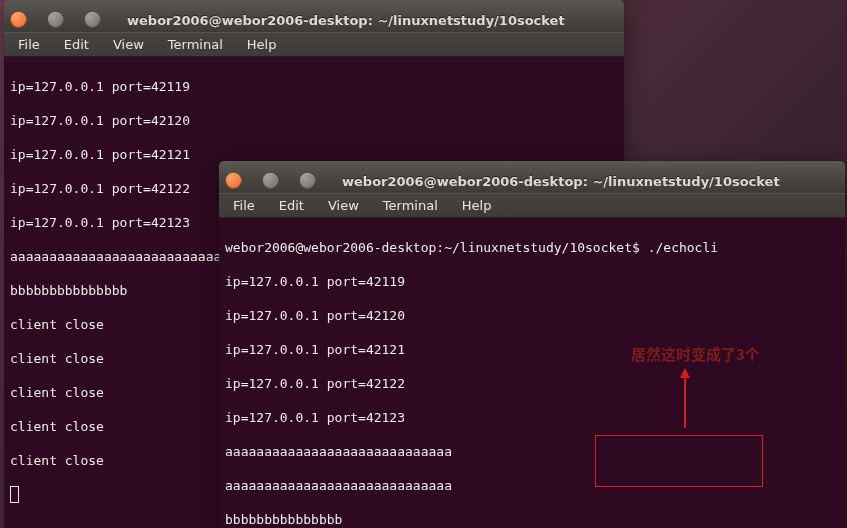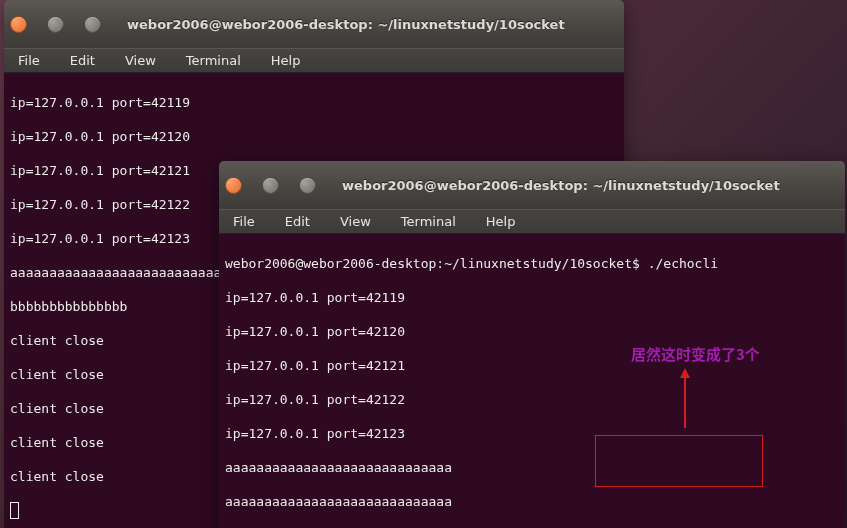--- a/index.html
+++ b/index.html
@@ -17,23 +17,23 @@
 
   
   .window {
     position: absolute;
     box-shadow: 0 4px 20px rgba(0,0,0,.45);
     border-radius: 5px 5px 0 0;
     overflow: hidden;
   }
   .titlebar {
     display: flex;
-    align-items: center;
+    align-items: flex-end;
     height: 24px;
-    padding: 12px 6px;
+    padding: 4px 6px;
     background: linear-gradient(#5c5854, #4a4642 50%, #3e3a37);
     gap: 20px;
   }
   .tbtn {
     width: 15px;
     height: 15px;
     border-radius: 50%;
     border: 1px solid rgba(0,0,0,.4);
     box-shadow: inset 0 1px 1px rgba(255,255,255,.35);
   }
@@ -46,21 +46,21 @@
     color: #dedbd7;
     text-shadow: 0 -1px 0 rgba(0,0,0,.5);
     white-space: nowrap;
   }
   .menubar {
     height: 23px;
     background: linear-gradient(#474340, #3e3a37);
     display: flex;
     align-items: center;
     padding: 0 6px;
-    gap: 14px;
+    gap: 8px;
     font-size: 13px;
     color: #e8e6e3;
     border-top: 1px solid #555;
     border-bottom: 1px solid #222;
   }
   .menu-item {
     padding: 2px 8px;
     border-radius: 3px;
     cursor: default;
   }
@@ -91,21 +91,21 @@
   
   #win1 { left: 4px;   top: 0px;   width: 620px; }
   #win1 .term { height: 478px; width: 608px; }
 
   #win2 { left: 219px; top: 161px; width: 626px; }
   #win2 .term { height: 302px; width: 614px; }
 
   
   .annot {
     position: absolute;
-    color: #a21caf;
+    color: #7f1d1d;
     font-family: "Noto Sans CJK SC", "Microsoft YaHei", sans-serif;
     font-size: 15px;
     font-weight: bold;
     pointer-events: none;
   }
   .arrow-down {
     position: absolute;
     width: 0;
     height: 0;
     border-left: 5px solid transparent;

